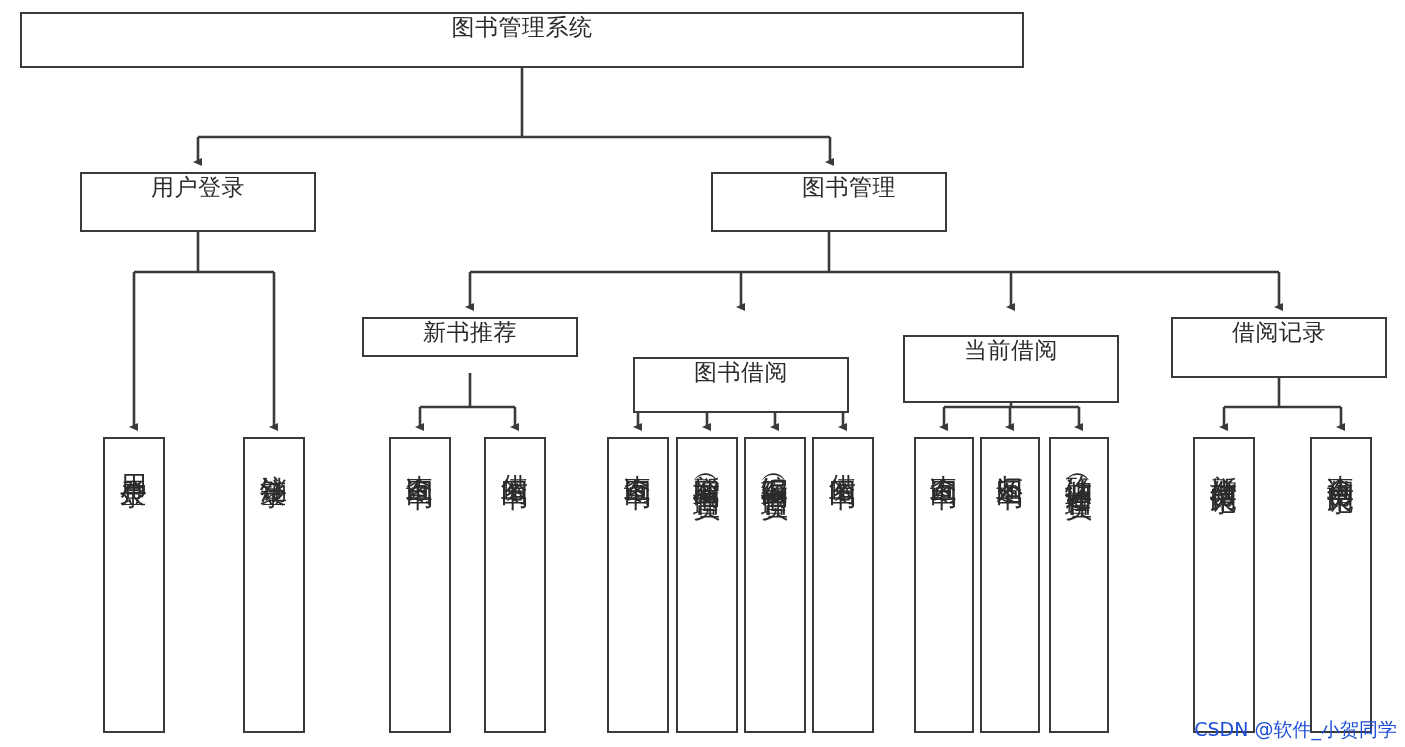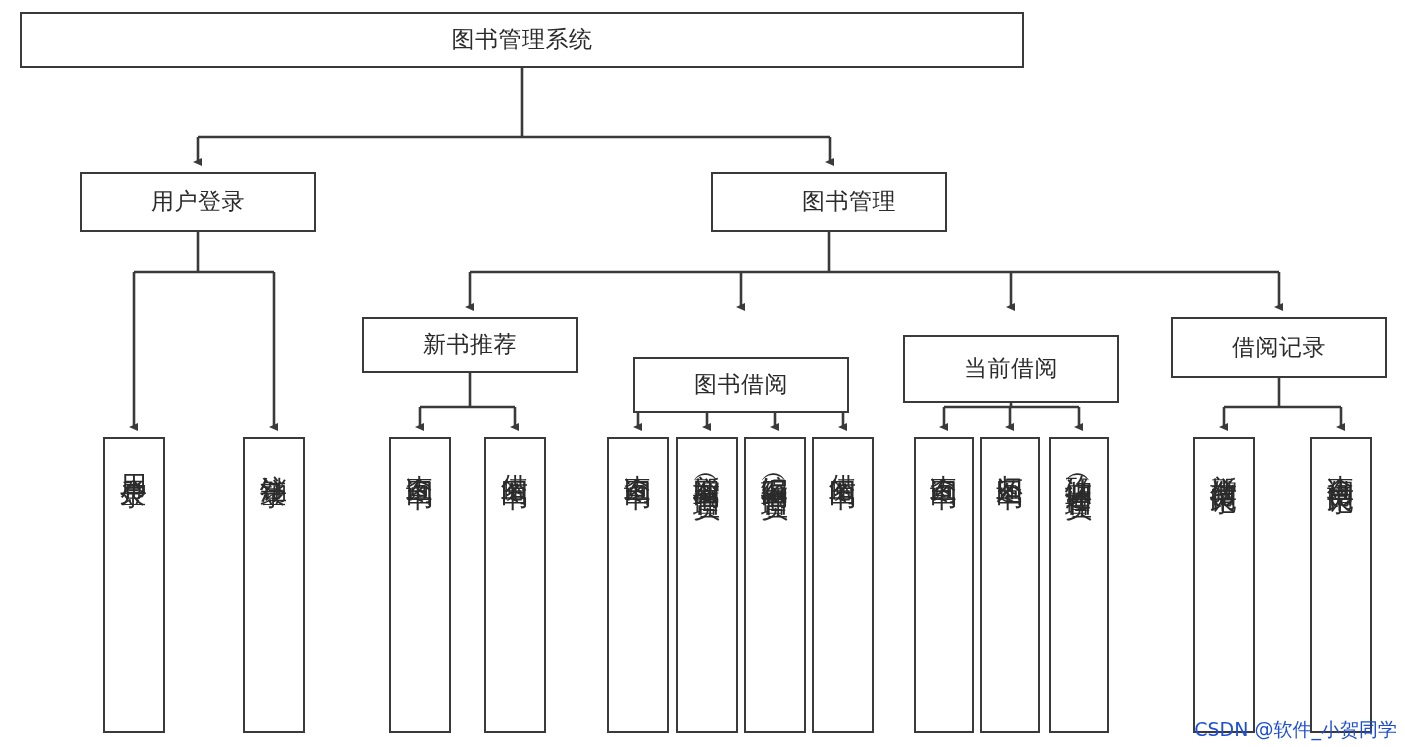--- a/index.html
+++ b/index.html
@@ -25,21 +25,20 @@
     top: 0;
     width: 1405px;
     height: 747px;
   }
   .node {
     position: absolute;
     box-sizing: border-box;
     background: #ffffff;
     border: 2px solid #3a3a3a;
     display: flex;
-    align-items: center;
     justify-content: center;
     color: #2b2b2b;
     z-index: 2;
   }
   .node-label {
     display: block;
     text-align: center;
     line-height: 1.18;
     color: #2b2b2b;
     letter-spacing: 0.5px;
@@ -129,21 +128,21 @@
     <span class="node-label">图书管理系统</span>
   </div>
 
   <div class="node horizontal" style="left:80px; top:172px; width:236px; height:60px;">
     <span class="node-label">用户登录</span>
   </div>
   <div class="node horizontal" style="left:711px; top:172px; width:236px; height:60px;padding-left:40px;">
     <span class="node-label">图书管理</span>
   </div>
 
-  <div class="node horizontal" style="left:362px; top:317px; width:216px; height:56px;">
+  <div class="node horizontal" style="left:362px; top:317px; width:216px; height:40px;">
     <span class="node-label">新书推荐</span>
   </div>
   <div class="node horizontal" style="left:633px; top:329px; width:216px; height:56px;margin-top:28px;">
     <span class="node-label">图书借阅</span>
   </div>
   <div class="node horizontal" style="left:903px; top:317px; width:216px; height:68px;margin-top:18px;">
     <span class="node-label">当前借阅</span>
   </div>
   <div class="node horizontal" style="left:1171px; top:317px; width:216px; height:61px;">
     <span class="node-label">借阅记录</span>

